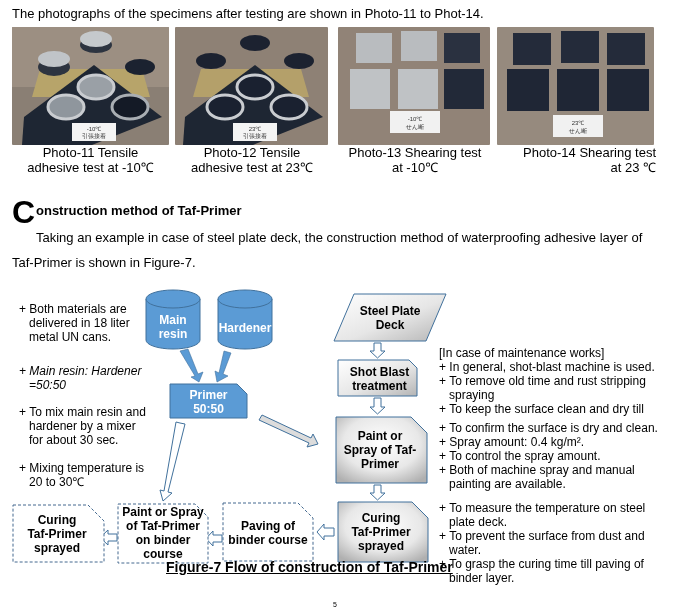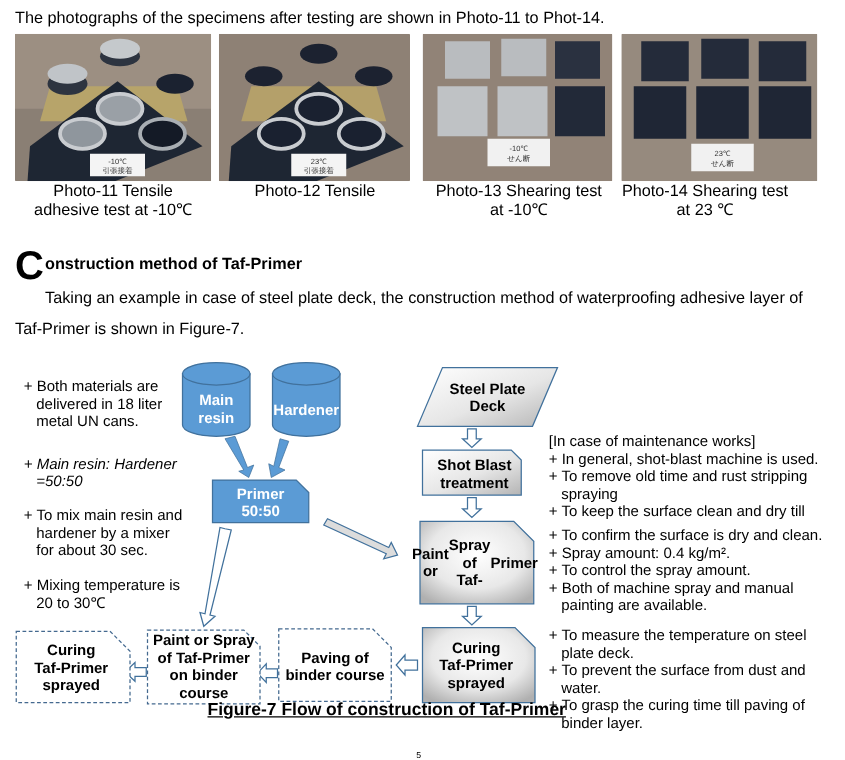--- a/index.html
+++ b/index.html
@@ -62,20 +62,21 @@
     <ellipse cx="50" cy="80" rx="18" ry="12" fill="#1a2130" stroke="#c9ccd0" stroke-width="3"></ellipse>
     <ellipse cx="80" cy="60" rx="18" ry="12" fill="#1a2130" stroke="#c9ccd0" stroke-width="3"></ellipse>
     <ellipse cx="114" cy="80" rx="18" ry="12" fill="#1a2130" stroke="#c9ccd0" stroke-width="3"></ellipse>
     <rect x="58" y="96" width="44" height="18" fill="#f4f4f4"></rect>
     <text x="80" y="104" font-size="6" text-anchor="middle" fill="#333" font-family="Liberation Sans, sans-serif">23℃</text>
     <text x="80" y="111" font-size="6" text-anchor="middle" fill="#333" font-family="DejaVu Sans, sans-serif">引張接着</text>
   </svg>
 </div>
 <div class="caption" style="left:172px;width:160px;">
   <div>Photo-12 Tensile</div>
+  <div>adhesive test at 23℃</div>
 </div>
 
 <div class="photo" style="left:338px;width:152px;">
   <svg viewBox="0 0 152 118" preserveAspectRatio="none">
     <rect width="152" height="118" fill="#918377"></rect>
     <rect x="18" y="6" width="36" height="30" fill="#b9bcbf"></rect>
     <rect x="63" y="4" width="36" height="30" fill="#b9bcbf"></rect>
     <rect x="106" y="6" width="36" height="30" fill="#2a3140"></rect>
     <rect x="12" y="42" width="40" height="40" fill="#bfc2c5"></rect>
     <rect x="60" y="42" width="40" height="40" fill="#bfc2c5"></rect>
@@ -97,21 +98,21 @@
     <rect x="64" y="4" width="38" height="32" fill="#242b3a"></rect>
     <rect x="110" y="6" width="38" height="32" fill="#242b3a"></rect>
     <rect x="10" y="42" width="42" height="42" fill="#1f2635"></rect>
     <rect x="60" y="42" width="42" height="42" fill="#1f2635"></rect>
     <rect x="110" y="42" width="42" height="42" fill="#1f2635"></rect>
     <rect x="56" y="88" width="50" height="22" fill="#f1f1f1"></rect>
     <text x="81" y="98" font-size="6" text-anchor="middle" fill="#333" font-family="Liberation Sans, sans-serif">23℃</text>
     <text x="81" y="106" font-size="6" text-anchor="middle" fill="#333" font-family="DejaVu Sans, sans-serif">せん断</text>
   </svg>
 </div>
-<div class="caption" style="left:484px;width:160px;">
+<div class="caption" style="left:496px;width:160px;text-align:right;">
   <div>Photo-14 Shearing test</div>
   <div>at 23 ℃</div>
 </div>
 
 <div class="abs h-big-c">C</div>
 <div class="abs h-rest">onstruction method of Taf-Primer</div>
 <div class="abs para1">Taking an example in case of steel plate deck, the construction method of waterproofing adhesive layer of</div>
 <div class="abs para2">Taf-Primer is shown in Figure-7.</div>
 
 <svg class="abs" style="left:0;top:0;" width="676" height="608">
@@ -219,21 +220,21 @@
   <span>50:50</span>
 </div>
 <div class="boxtext" style="left:340px;top:298px;width:100px;height:40px;flex-direction:column;">
   <span>Steel Plate</span>
   <span>Deck</span>
 </div>
 <div class="boxtext" style="left:338px;top:362px;width:83px;height:34px;flex-direction:column;">
   <span>Shot Blast</span>
   <span>treatment</span>
 </div>
-<div class="boxtext" style="left:336px;top:420px;width:88px;height:60px;flex-direction:row;">
+<div class="boxtext" style="left:336px;top:420px;width:88px;height:60px;flex-direction:column;">
   <span>Paint or</span>
   <span>Spray of Taf-</span>
   <span>Primer</span>
 </div>
 <div class="boxtext" style="left:338px;top:504px;width:86px;height:56px;flex-direction:column;">
   <span>Curing</span>
   <span>Taf-Primer</span>
   <span>sprayed</span>
 </div>
 <div class="boxtext" style="left:223px;top:506px;width:90px;height:54px;flex-direction:column;">

